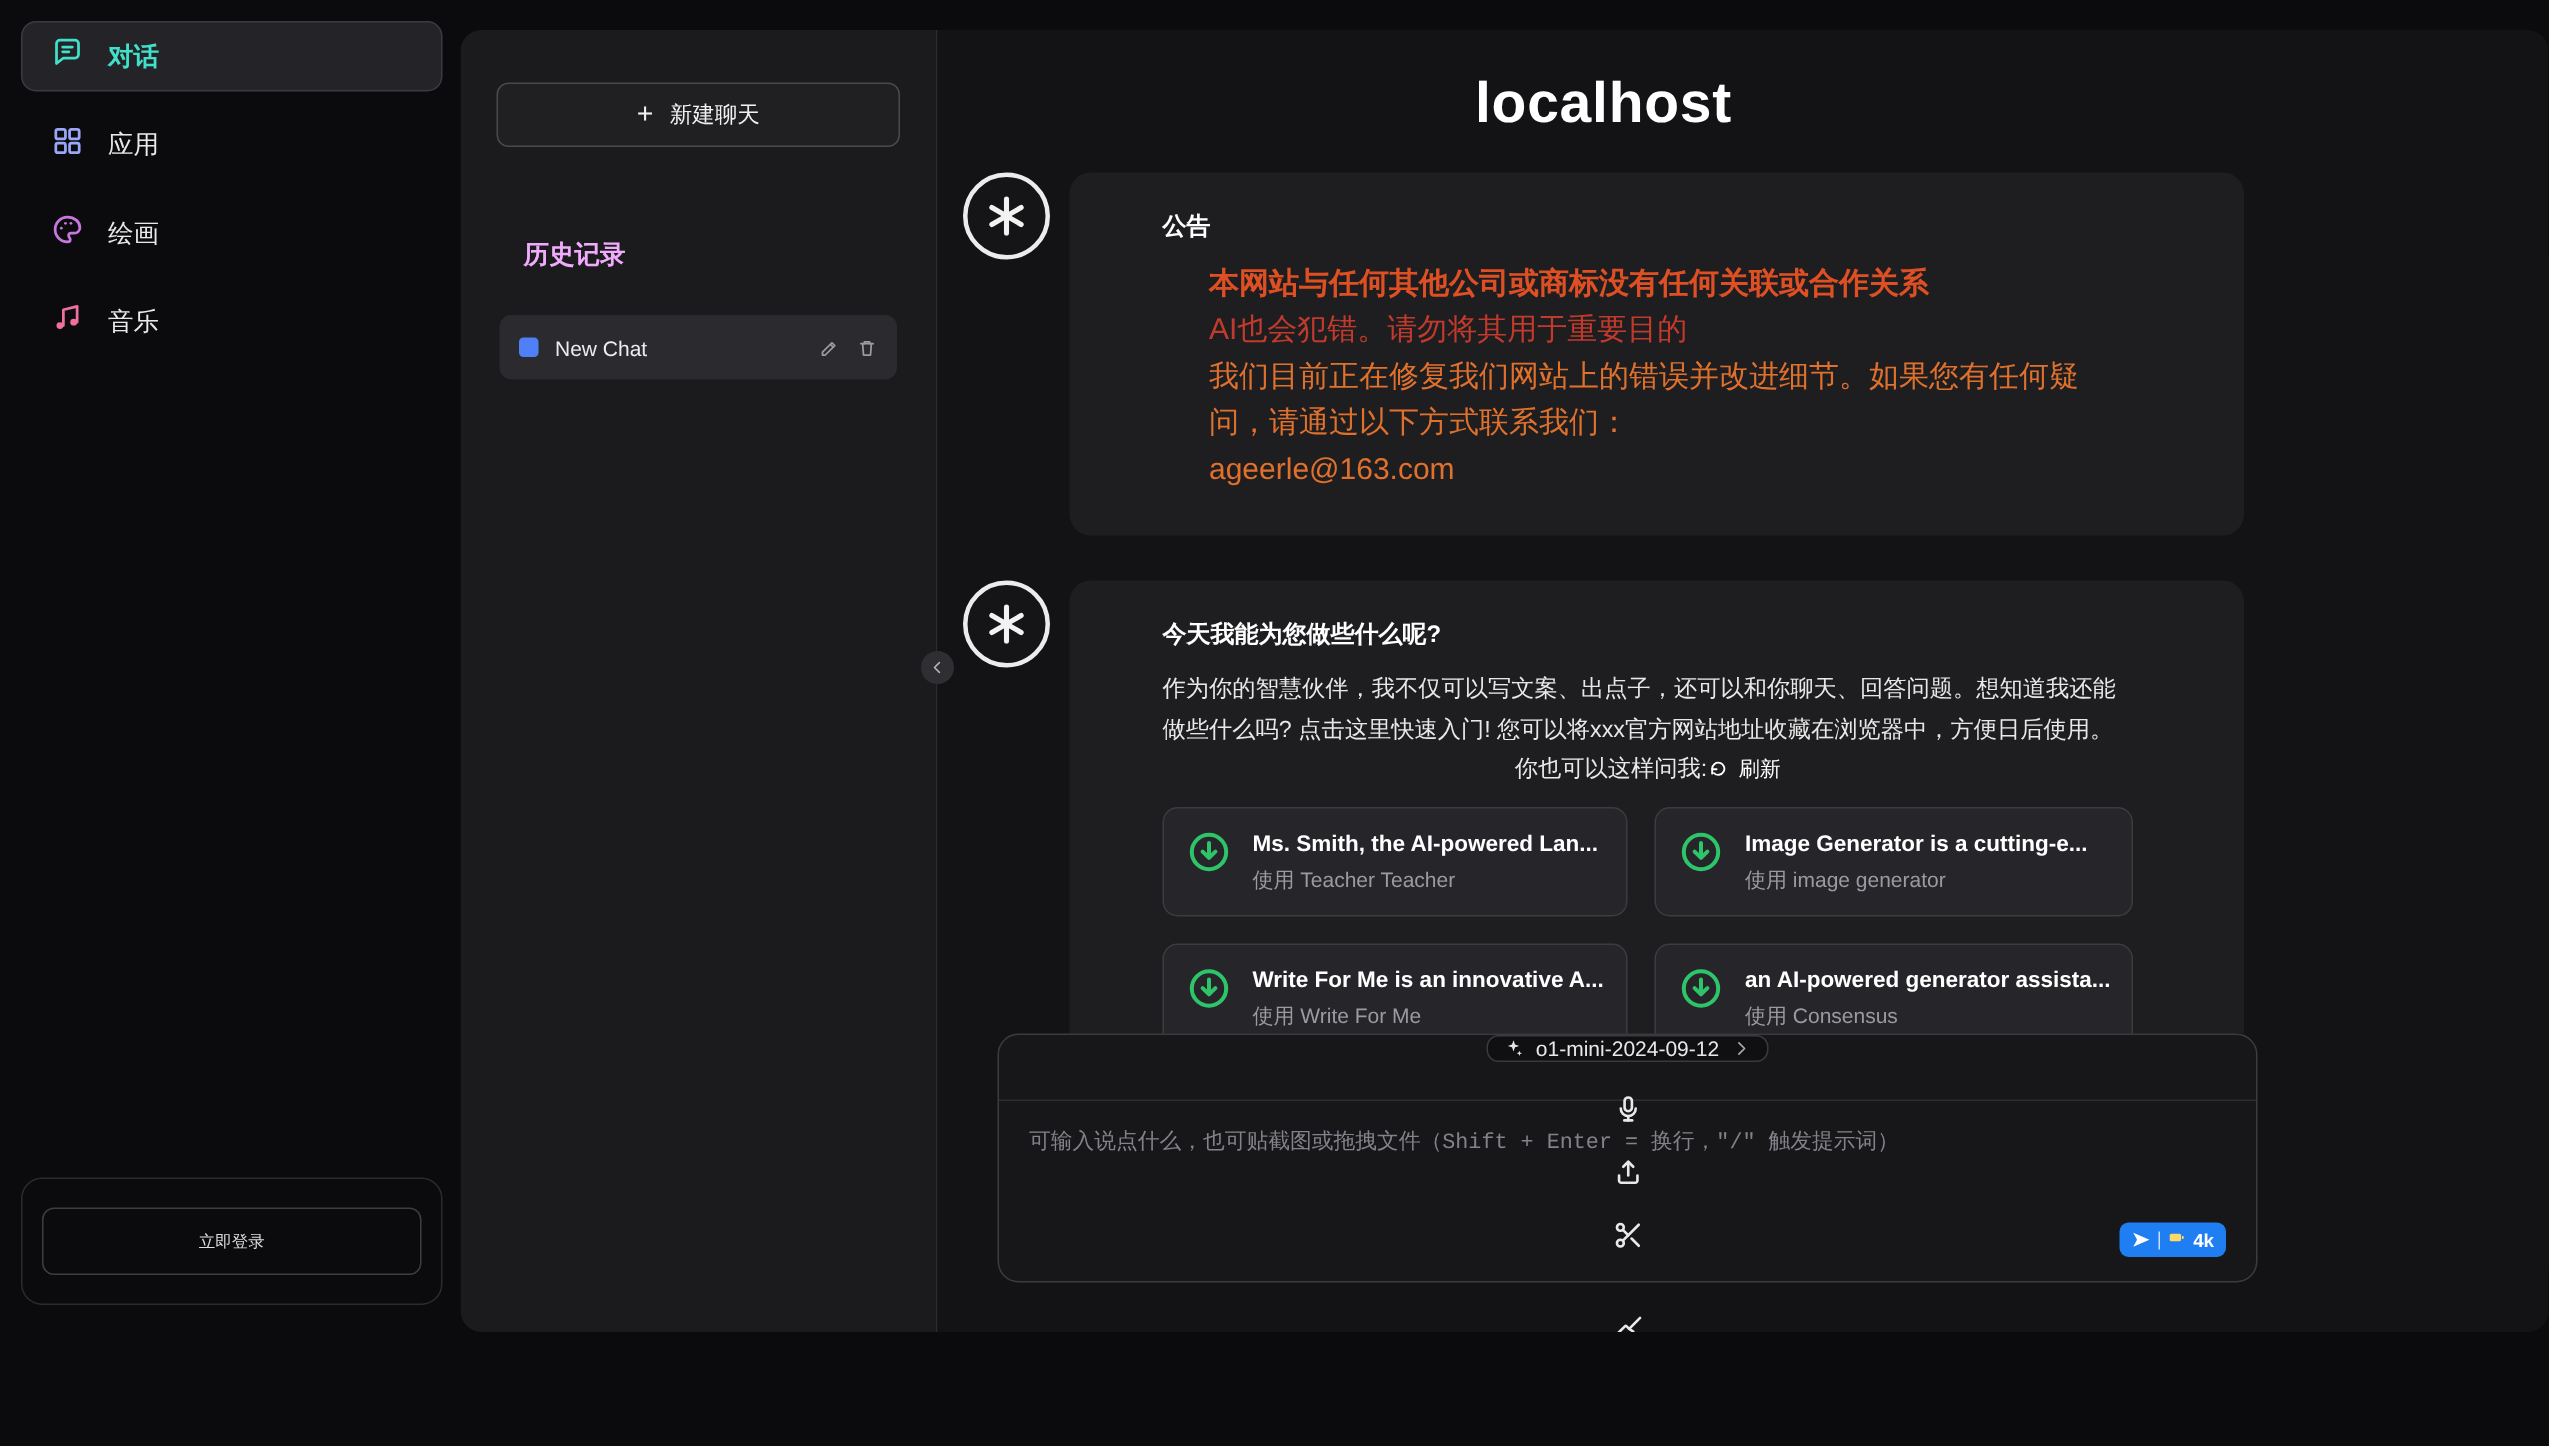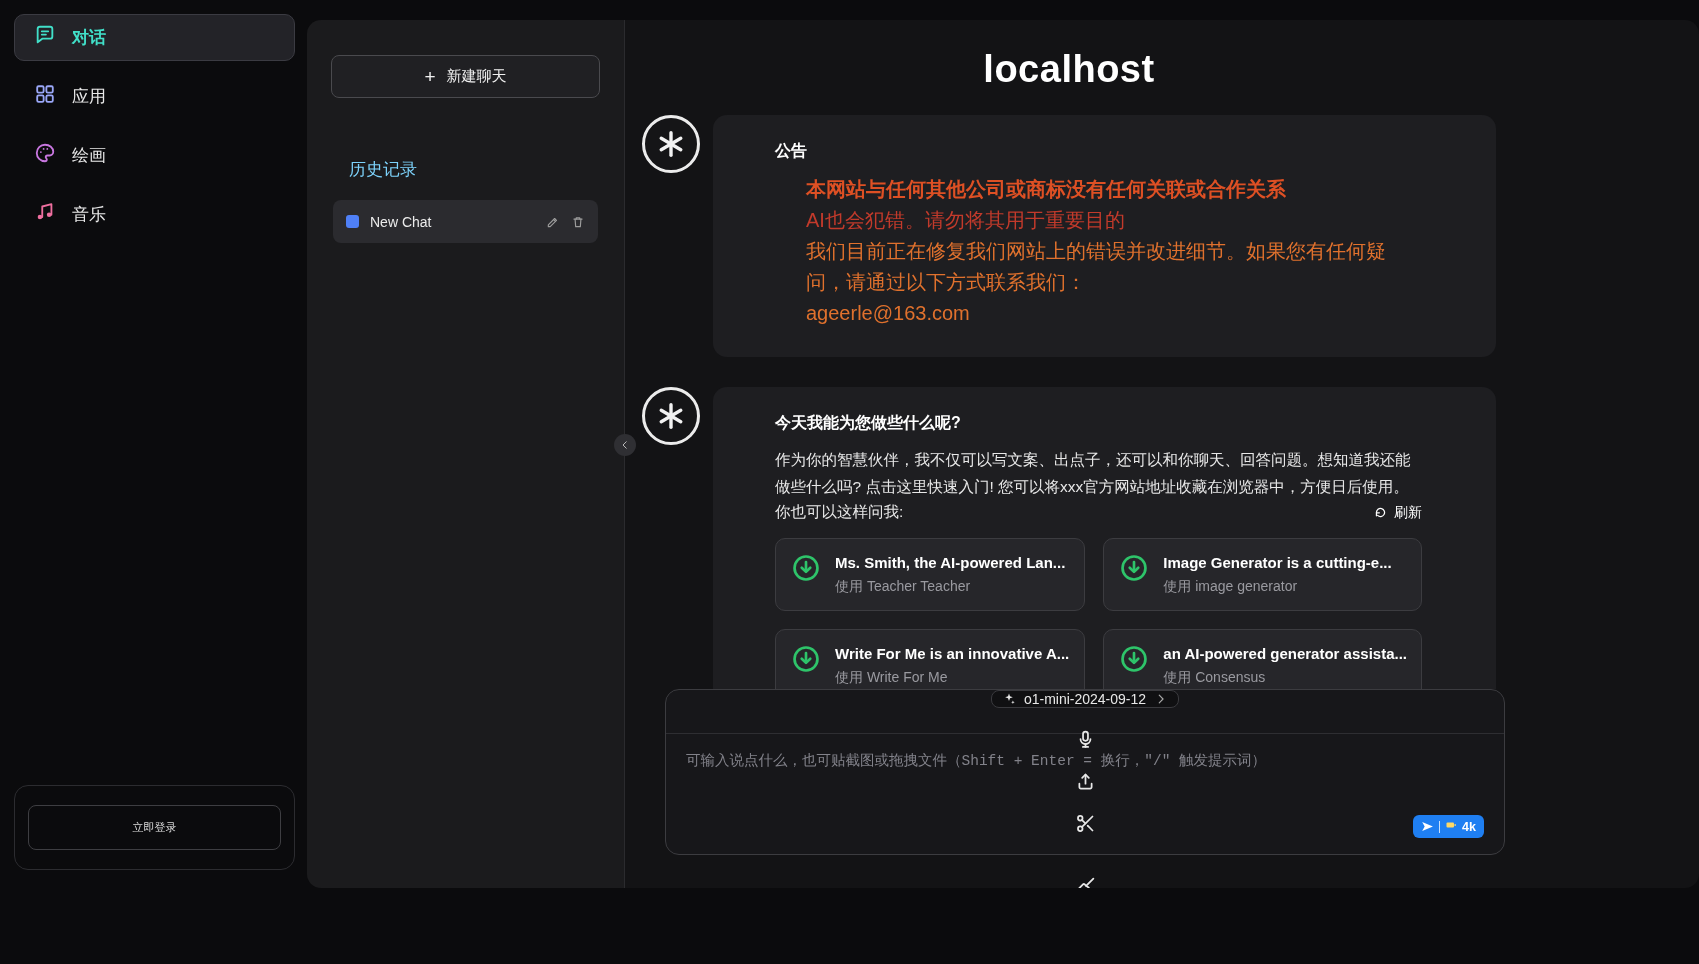--- a/index.html
+++ b/index.html
@@ -62,21 +62,21 @@
   }
   .newchat-btn {
     margin:0 24px; height:43px; flex-shrink:0;
     background:#202023;
     border:1px solid #4a4a4e; border-radius:8px;
     color:#f0f0f0; font-size:15px;
     display:flex; align-items:center; justify-content:center; gap:11px;
     cursor:pointer; font-family:inherit;
   }
   .plus-glyph { font-size:19px; line-height:1; color:#f0f0f0; }
-  .history-title { margin:60px 0 2px 42px; font-size:17px; color:#7dd3fc; }
+  .history-title { margin:60px 0 12px 42px; font-size:17px; color:#f0abfc;font-weight:bold; }
   .chat-item {
     margin:17px 26px 0; height:43px;
     background:#2b2b2f; border-radius:8px;
     display:flex; align-items:center; gap:11px;
     padding:0 13px; cursor:pointer;
   }
   .chat-item-square { width:13px; height:13px; border-radius:3px; background:#4f80f7; flex-shrink:0; }
   .chat-item-title { flex:1; font-size:14px; color:#ececec; }
   .chat-item-actions { display:flex; gap:11px; color:#9c9c9c; }
   .chat-item-actions svg { width:14px; height:14px; cursor:pointer; }
@@ -117,21 +117,21 @@
   }
   .msg-title { font-size:16px; font-weight:bold; color:#ffffff; margin-bottom:12px; }
   .ann-line { font-size:20px; line-height:1.55;margin-left:31px; }
   .ann-line.orange-bold { color:#de5024; font-weight:bold; }
   .ann-line.red  { color:#c23a2b; }
   .ann-line.orange { color:#e0712d; }
   .ann-line.link { color:#e0712d; cursor:pointer; }
 
   .welcome-body { font-size:15.5px; line-height:1.75; color:#e8e8e8; }
   .hint-row {
-    display:flex; justify-content:space-between; align-items:center;
+    display:flex; justify-content:center; align-items:center;
     margin:2px 0 15px 0;
   }
   .hint-text { font-size:15.5px; color:#e8e8e8; }
   .refresh-btn {
     display:flex; align-items:center; gap:6px;
     color:#ffffff; font-size:14px; cursor:pointer;
     background:none; border:none; font-family:inherit;
   }
   .refresh-btn svg { width:15px; height:15px; }
 

